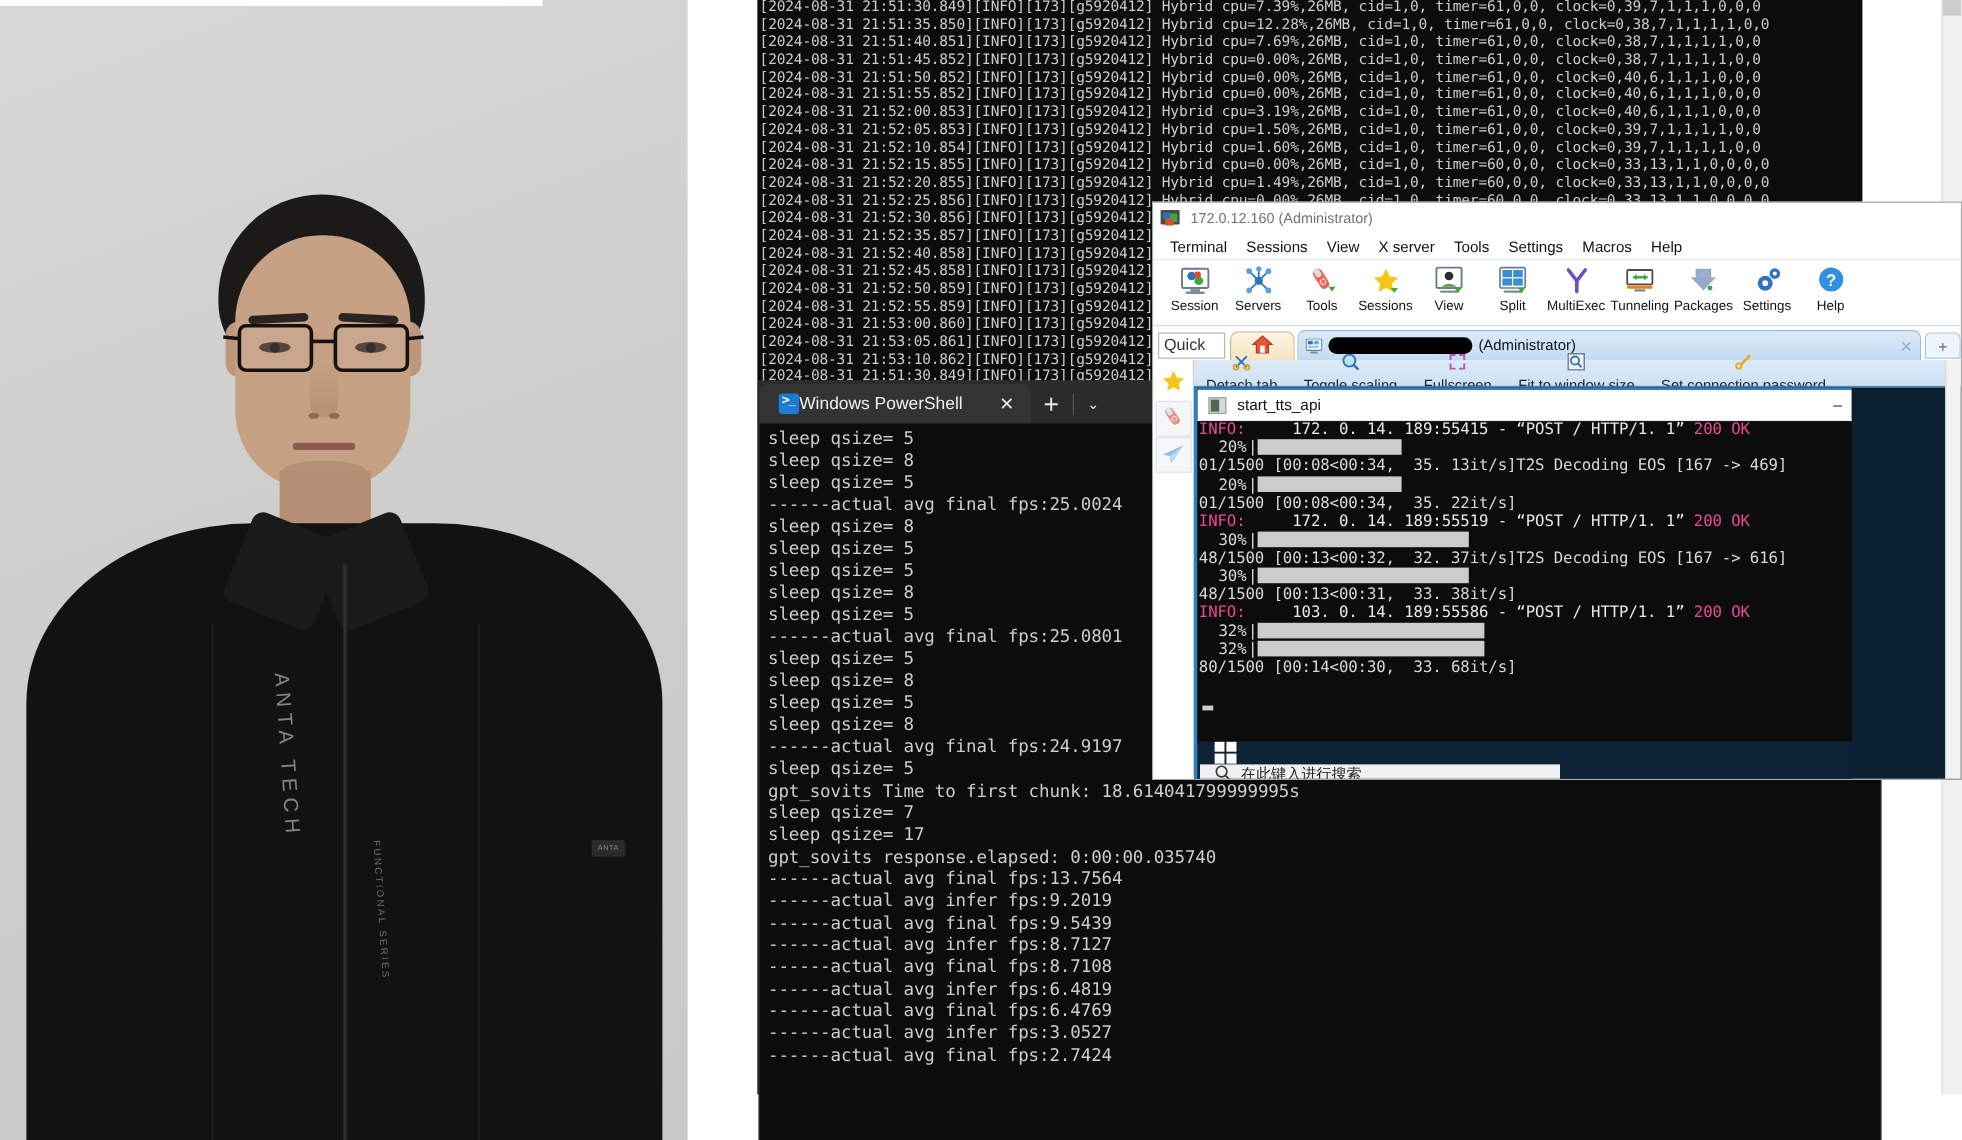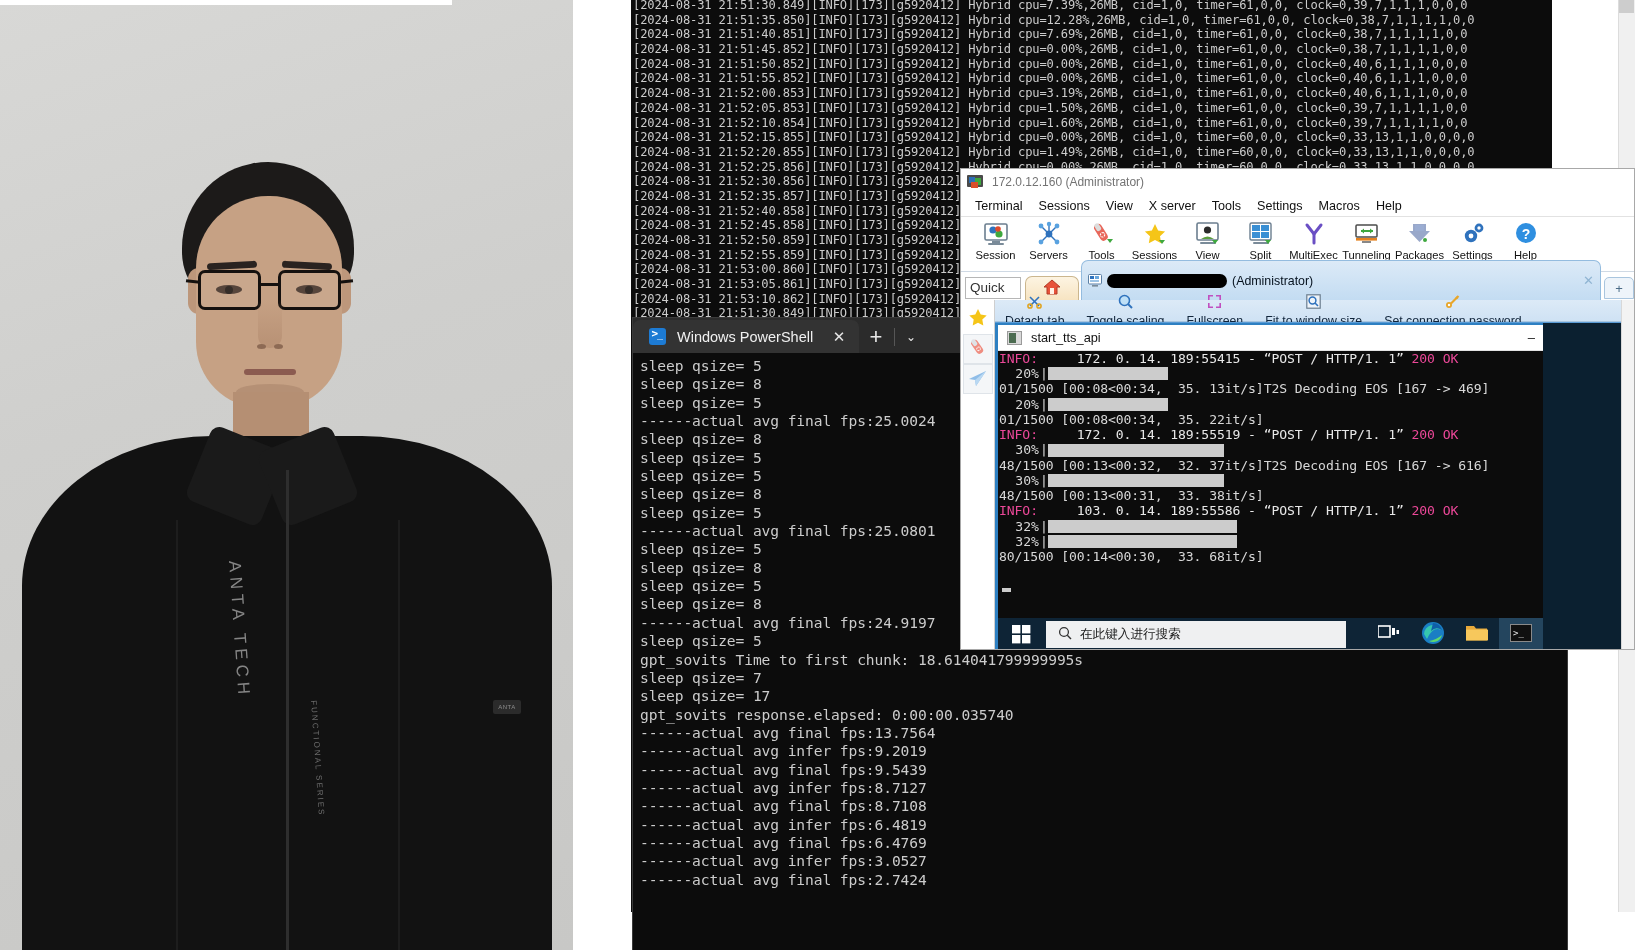--- a/index.html
+++ b/index.html
@@ -142,21 +142,21 @@
   .ps-win {
     position: absolute; left: 633px; top: 318px; width: 934px; height: 632px;
     background: #1f1f1f;
     box-shadow: 0 0 0 1px #3b3b3b;
   }
   .ps-tabstrip {
     position: relative; height: 35px; background: #2b2b2b;
     display: flex; align-items: flex-end;
   }
   .ps-tab {
-    display: flex; align-items: center; gap: 11px;
+    display: flex; align-items: center; 
     height: 33px; padding: 0 8px 0 16px; min-width: 226px;
     background: #333333; border-radius: 7px 7px 0 0;
     color: #f0f0f0; font-size: 14.5px;
   }
   .ps-tab-icon {
     width: 17px; height: 17px; background: #1d7bd4; border-radius: 3px;
     position: relative; flex: 0 0 auto;
   }
   .ps-tab-icon::before {
     content: ">"; position: absolute; left: 2.5px; top: -1.5px;
@@ -236,21 +236,21 @@
     overflow: hidden; white-space: nowrap; margin-bottom: 1px;
   }
   .tab-home {
     width: 54px; height: 24px; margin-left: 4px;
     background: linear-gradient(180deg, #fdf4e2, #f7e4c2);
     border: 1px solid #cbb68e; border-bottom: none;
     border-radius: 7px 7px 0 0;
     display: flex; align-items: center; justify-content: center;
   }
   .tab-session {
-    flex: 1 1 auto; height: 40px; margin-left: 2px;
+    flex: 1 1 auto; height: 25px; margin-left: 2px;
     background: linear-gradient(180deg, #dceaf7, #c3dcf2);
     border: 1px solid #94bcdf; border-bottom: none;
     border-radius: 7px 7px 0 0;
     display: flex; align-items: center; gap: 5px; padding: 0 6px;
     position: relative; overflow: hidden;
   }
   .tab-session-icon { width: 14px; height: 13px; position: relative; flex: 0 0 auto; }
   .tab-redact {
     width: 120px; height: 14px; background: #000000; border-radius: 8px;
     flex: 0 0 auto;
@@ -313,35 +313,35 @@
     position: relative; height: 268px; background: #0c0c0c; overflow: hidden;
   }
   .rdp-line {
     font-family: "DejaVu Sans Mono", "Liberation Mono", monospace;
     font-size: 13.1px; line-height: 15.4px; color: #d8d8d8; white-space: pre;
     padding-left: 1px; letter-spacing: -0.1px;
   }
   .c-green { color: #ec4899; }
   .c-white { color: #e8e8e8; }
   .pbar-row {
-    display: flex; align-items: center;
+    display: flex; 
     font-family: "DejaVu Sans Mono", "Liberation Mono", monospace;
     font-size: 13.1px; line-height: 15.4px; color: #d8d8d8;
     height: 15px;
   }
   .pbar-pct { width: 42px; text-align: right; padding-right: 1px; }
   .pbar-pipe { }
   .pbar-fill { height: 13px; background: #cccccc; }
   .rdp-cursor {
     position: absolute; left: 4px; width: 9px; height: 4px; background: #cccccc;
   }
 
   .win-taskbar {
     position: absolute; left: 3px; bottom: 0; width: 545px; height: 33px;
-    background: #0e2436; display: flex; align-items: center;
+    background: #0e2436; display: flex;  flex-direction: column;
   }
   .tb-start {
     width: 46px; height: 33px; display: flex; align-items: center; justify-content: center;
   }
   .tb-search {
     flex: 1 1 auto; height: 27px; margin: 0 2px; background: #eff0f1;
     display: flex; align-items: center; gap: 8px; padding-left: 12px;
     max-width: 300px;
   }
   .tb-search-txt { font-size: 12.6px; color: #222222; white-space: nowrap; }

